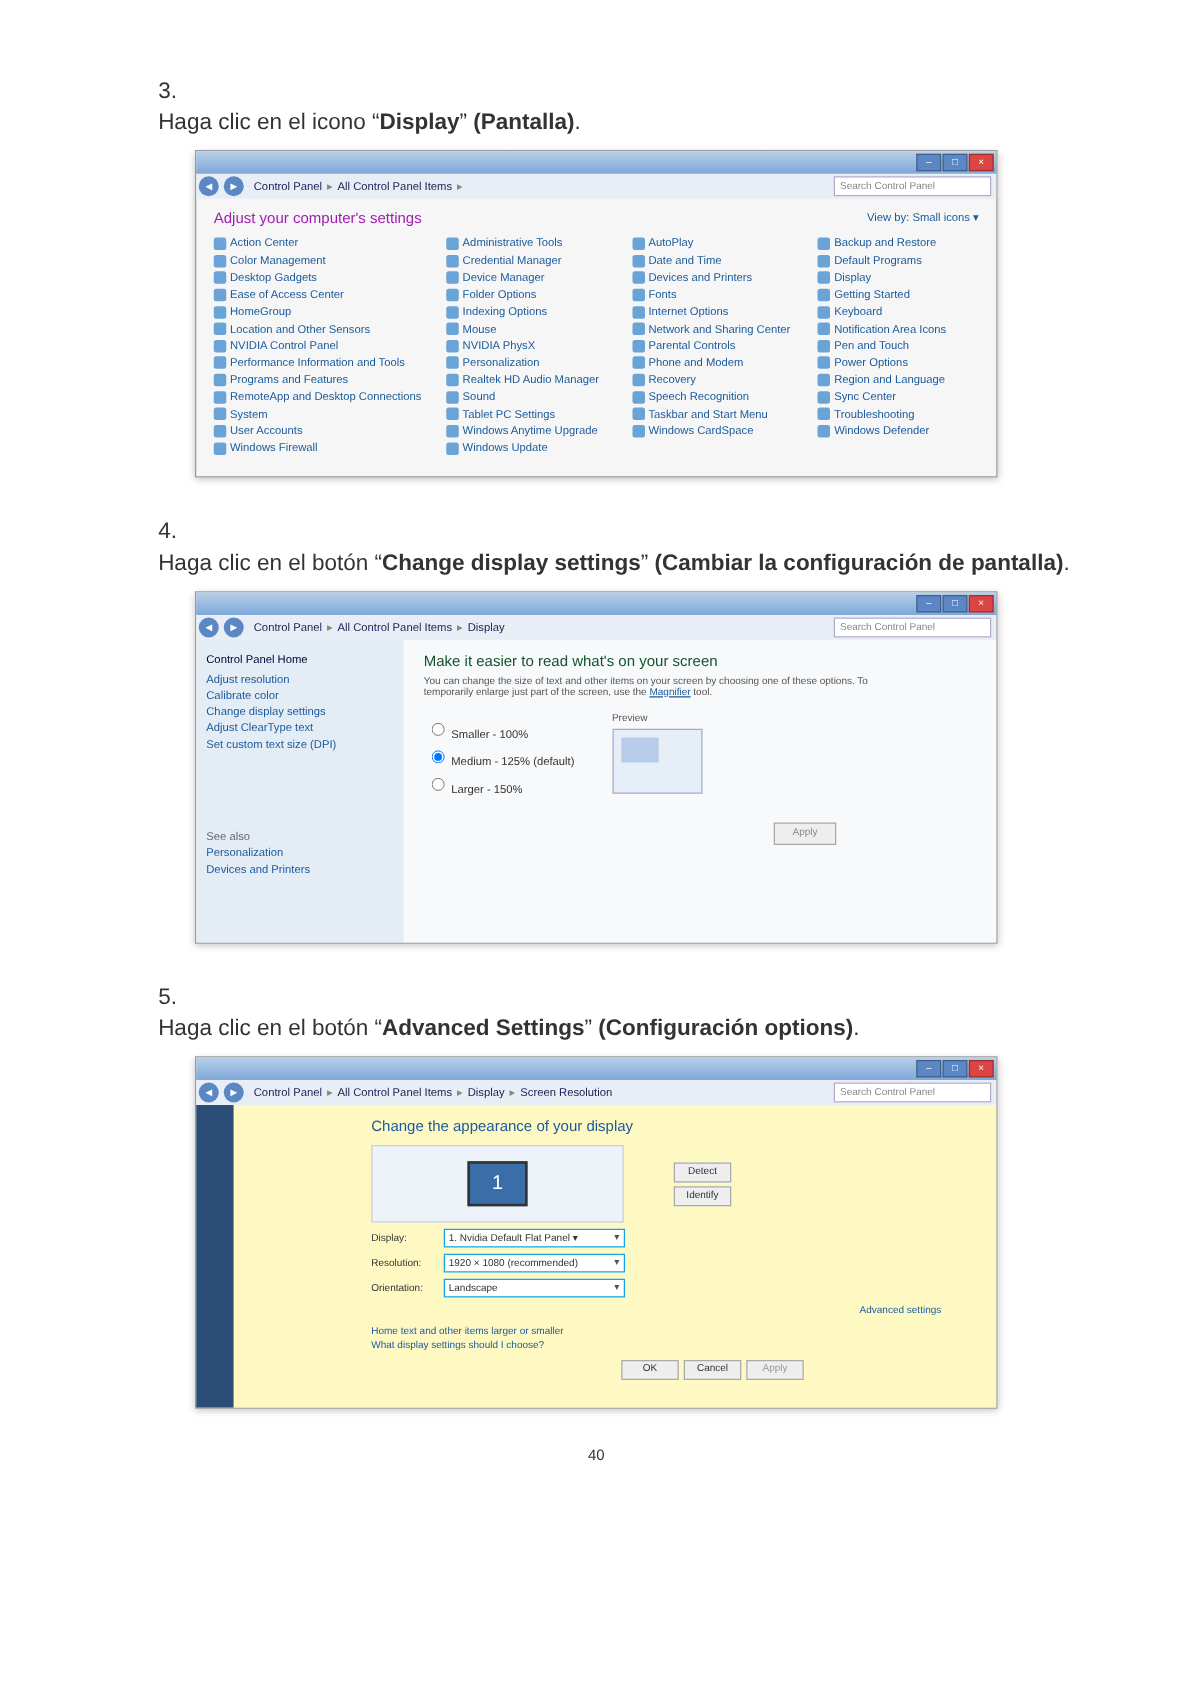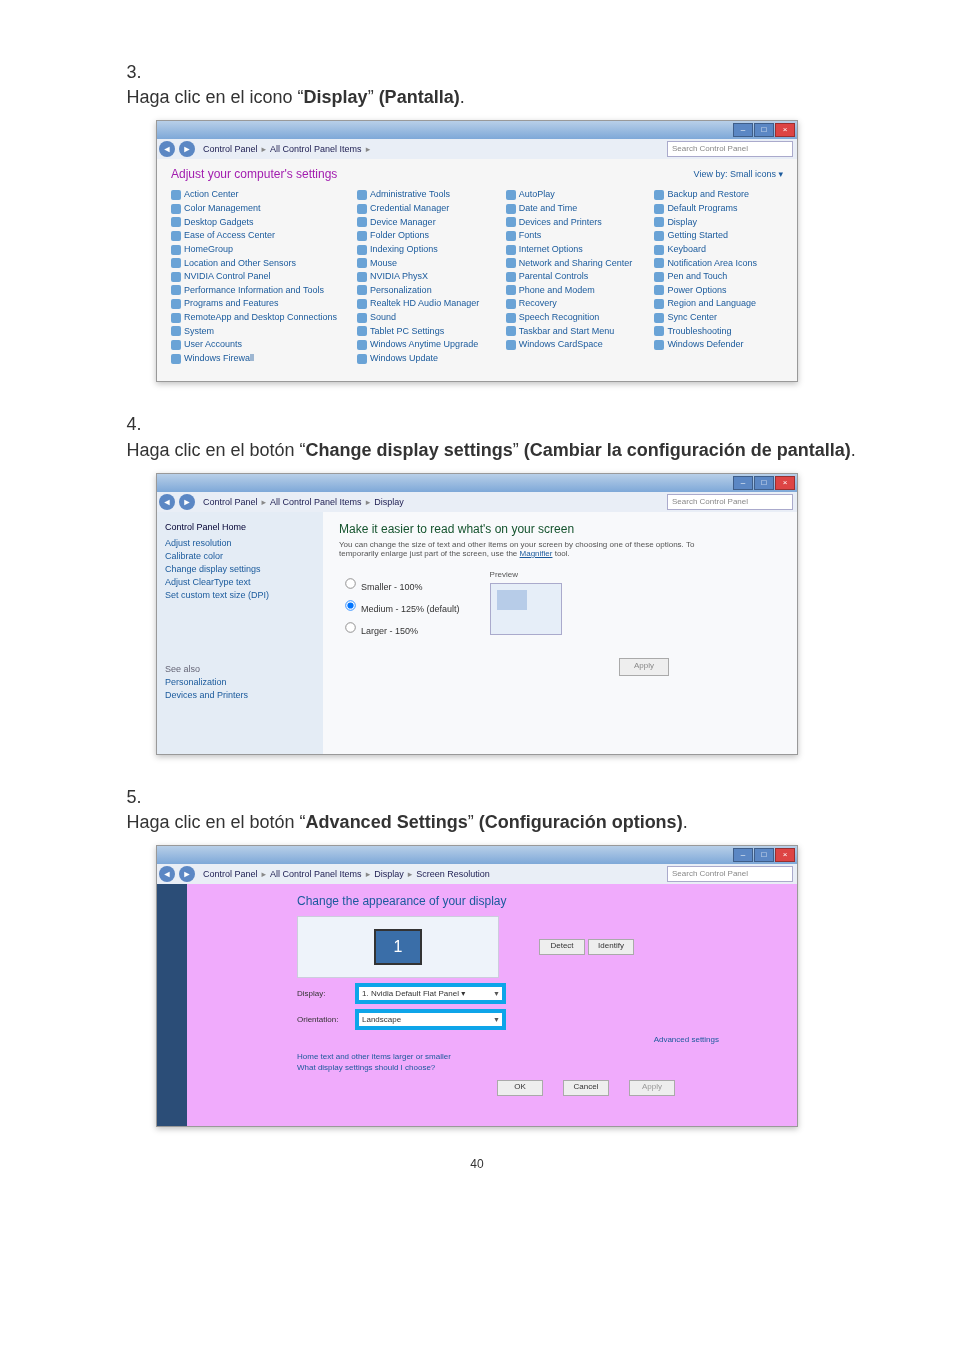--- a/index.html
+++ b/index.html
@@ -45,35 +45,35 @@
   .radios{font-size:9px;color:#333}
   .radios label{display:block;margin:4px 0}
   .radios input{margin-right:4px;transform:scale(.8)}
   .prev{font-size:8px;color:#555}
   .prev .pbox{width:70px;height:50px;background:#e6eef8;border:1px solid #aac;margin-top:4px;position:relative}
   .prev .pbox:after{content:"";position:absolute;left:6px;top:6px;width:30px;height:20px;background:#b7cce8}
   .applybtn{margin:18px 0 0 280px;width:48px;height:16px;background:#eee;border:1px solid #aaa;font-size:8px;color:#888;line-height:14px;text-align:center}
   
   .s3-body{display:flex;height:calc(100% - 38px)}
   .s3-side{width:30px;background:#2b4d77}
-  .s3-main{flex:1;background:#f0abfc;padding:10px 48px 10px 110px;position:relative}
+  .s3-main{flex:1;background:#fef9c3;padding:10px 14px 10px 110px;position:relative}
   .s3-h1{color:#1a5a9c;font-size:12px;margin-bottom:8px}
   .monwrap{display:flex;align-items:center;gap:40px}
   .monbox{width:200px;height:60px;background:#eef3fa;border:1px solid #ccd;display:flex;align-items:center;justify-content:center;position:relative}
   .mon{width:44px;height:32px;background:#3a6ea8;border:2px solid #333;position:relative}
   .mon:before{content:attr(data-n);position:absolute;color:#fff;font-size:16px;left:50%;top:50%;transform:translate(-50%,-50%)}
-  .detbtns{display:flex;gap:3px}
+  .detbtns{display:flex;flex-direction:column;gap:3px}
   .detbtns .b{width:44px;height:14px;background:#eee;border:1px solid #aaa;font-size:8px;line-height:12px;text-align:center;color:#333}
   .ddrow{display:flex;align-items:center;font-size:8px;color:#333;margin:5px 0}
   .ddrow .lab{width:58px}
-  .ddrow .dd{width:140px;height:13px;background:#fff;border:4px solid #0ea5e9;font-size:8px;padding-left:3px;line-height:13px;position:relative}
+  .ddrow .dd{width:140px;height:13px;background:#fff;border:1px solid #0ea5e9;font-size:8px;padding-left:3px;line-height:13px;position:relative}
   .ddrow .dd:after{content:"▼";position:absolute;right:2px;top:0;font-size:7px;color:#555}
   .adv{text-align:right;font-size:8px;color:#1a5a9c;margin:4px 30px 8px 0}
   .s3-links{font-size:8px;color:#1a5a9c;margin:2px 0}
-  .okrow{margin:8px 0 0 200px;display:flex;gap:20px}
+  .okrow{margin:8px 0 0 200px;display:flex;gap:4px}
   .okrow .b{width:44px;height:14px;background:#eee;border:1px solid #aaa;font-size:8px;line-height:12px;text-align:center}
   .okrow .b.dim{color:#999}
   .pageno{text-align:center;font-size:12px;margin-top:30px;color:#333}
 </style>
 </head>
 <body>
 
 <div class="page">
 
   <div class="step">
@@ -261,20 +261,24 @@
           <div class="detbtns">
             <div class="b">Detect</div>
             <div class="b">Identify</div>
           </div>
         </div>
         <div class="ddrow">
           <div class="lab">Display:</div>
           <div class="dd">1. Nvidia Default Flat Panel ▾</div>
         </div>
         <div class="ddrow">
+          <div class="lab">Resolution:</div>
+          <div class="dd">1920 × 1080 (recommended)</div>
+        </div>
+        <div class="ddrow">
           <div class="lab">Orientation:</div>
           <div class="dd">Landscape</div>
         </div>
         <div class="adv">Advanced settings</div>
         <div class="s3-links">Home text and other items larger or smaller</div>
         <div class="s3-links">What display settings should I choose?</div>
         <div class="okrow">
           <div class="b">OK</div>
           <div class="b">Cancel</div>
           <div class="b dim">Apply</div>

